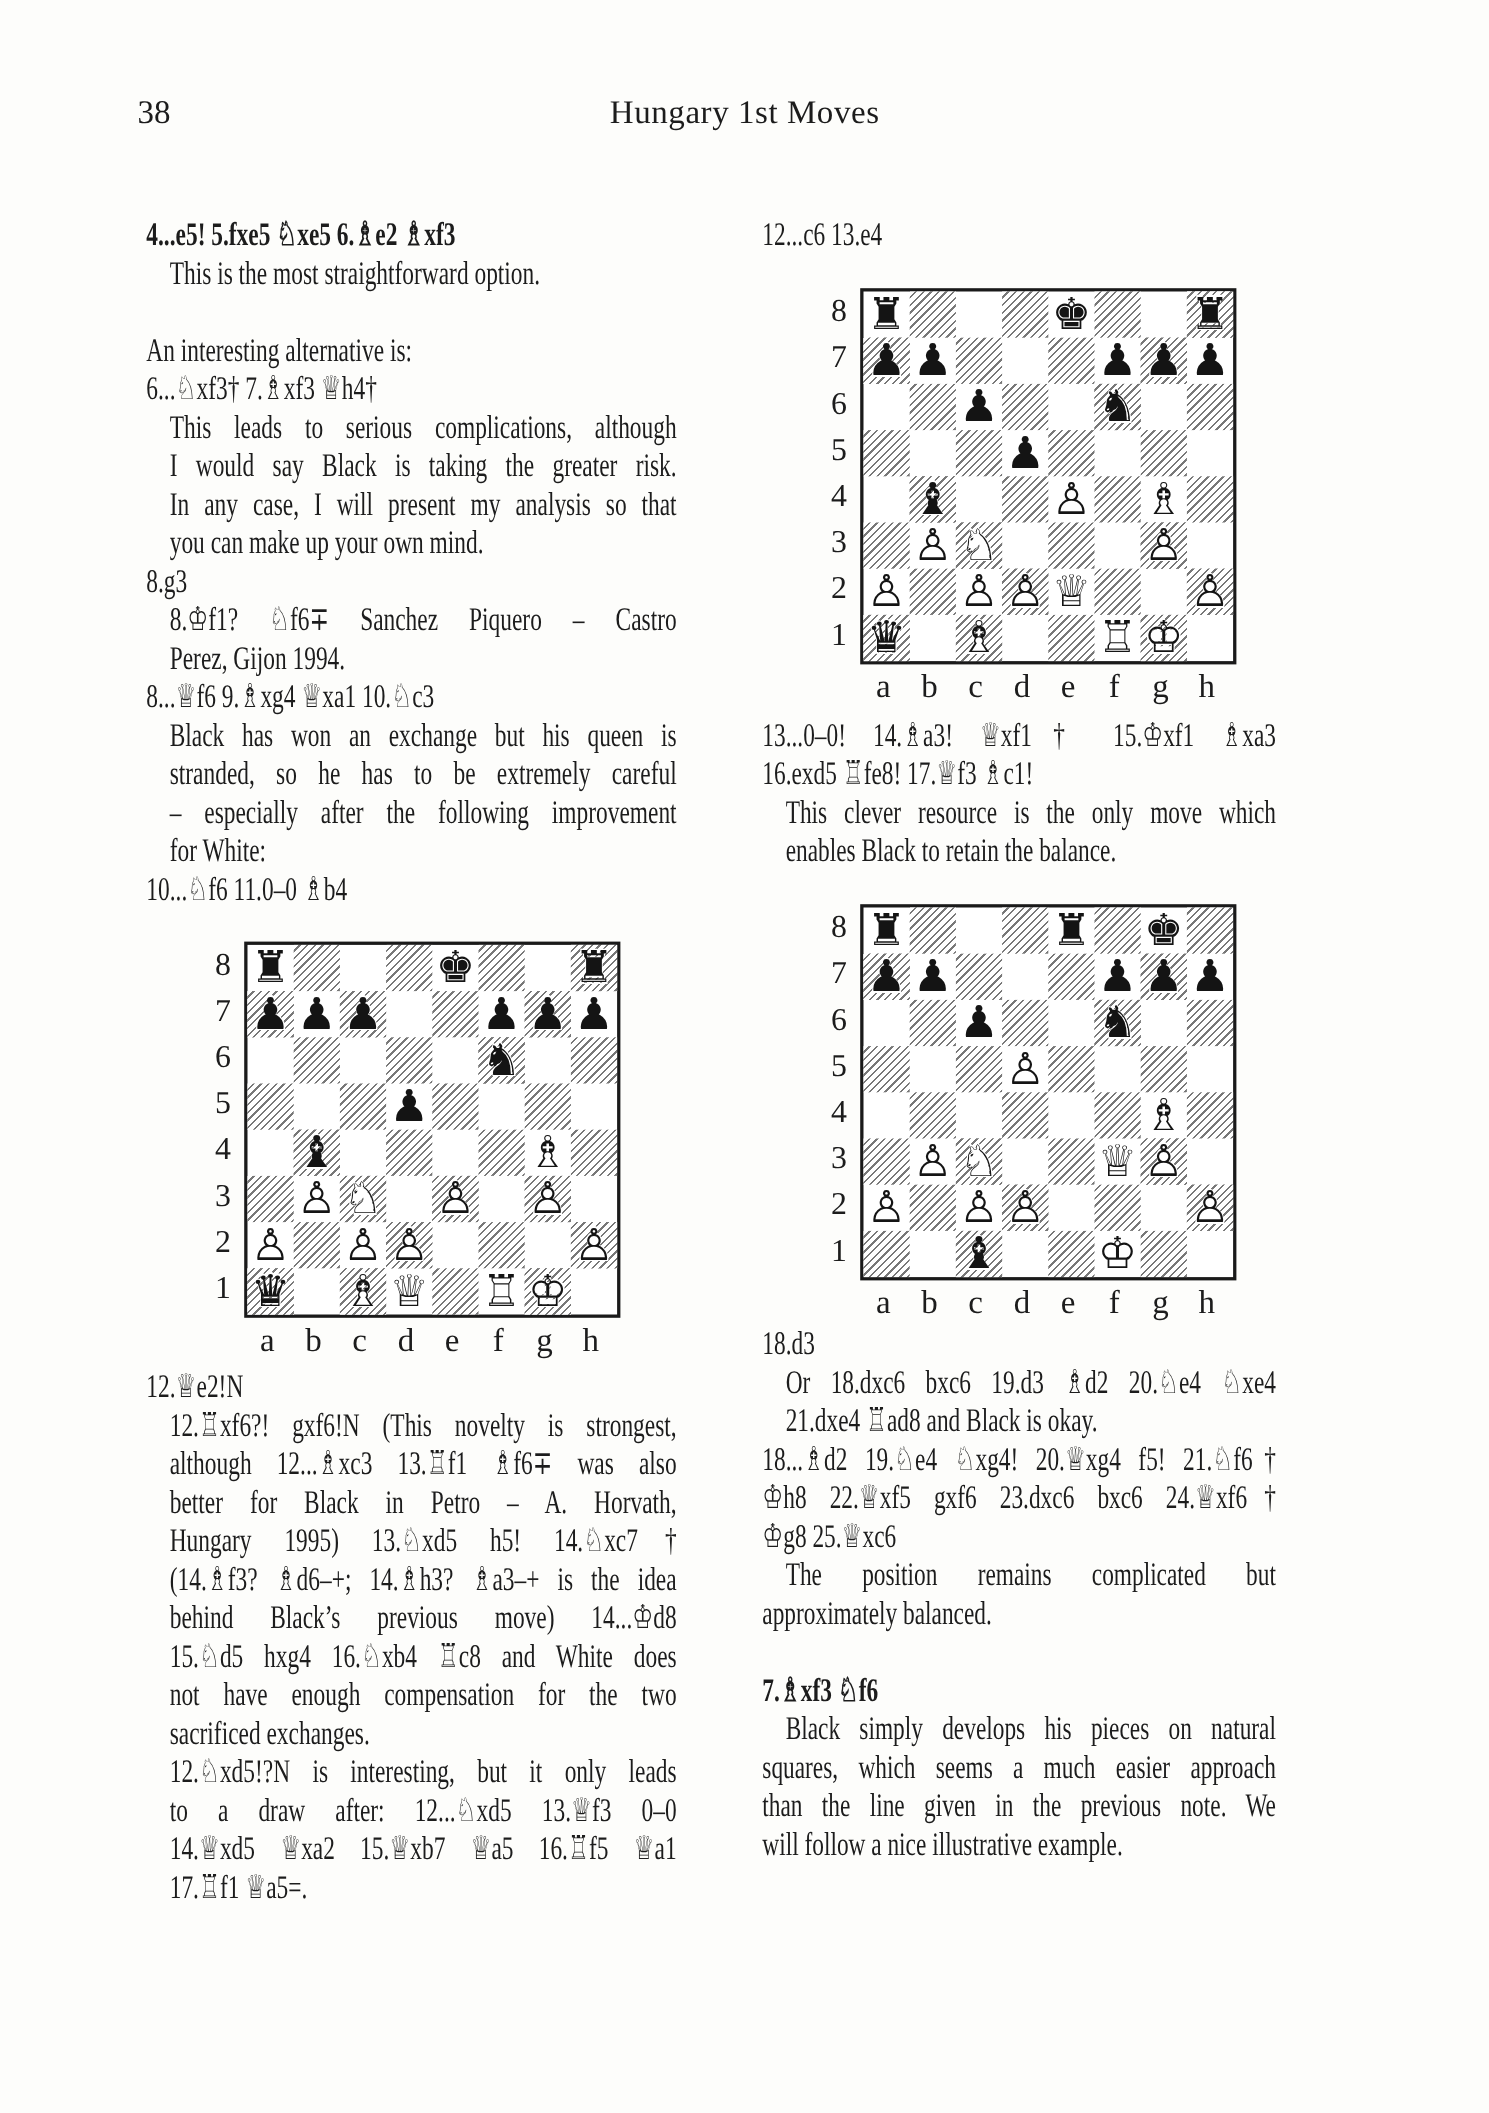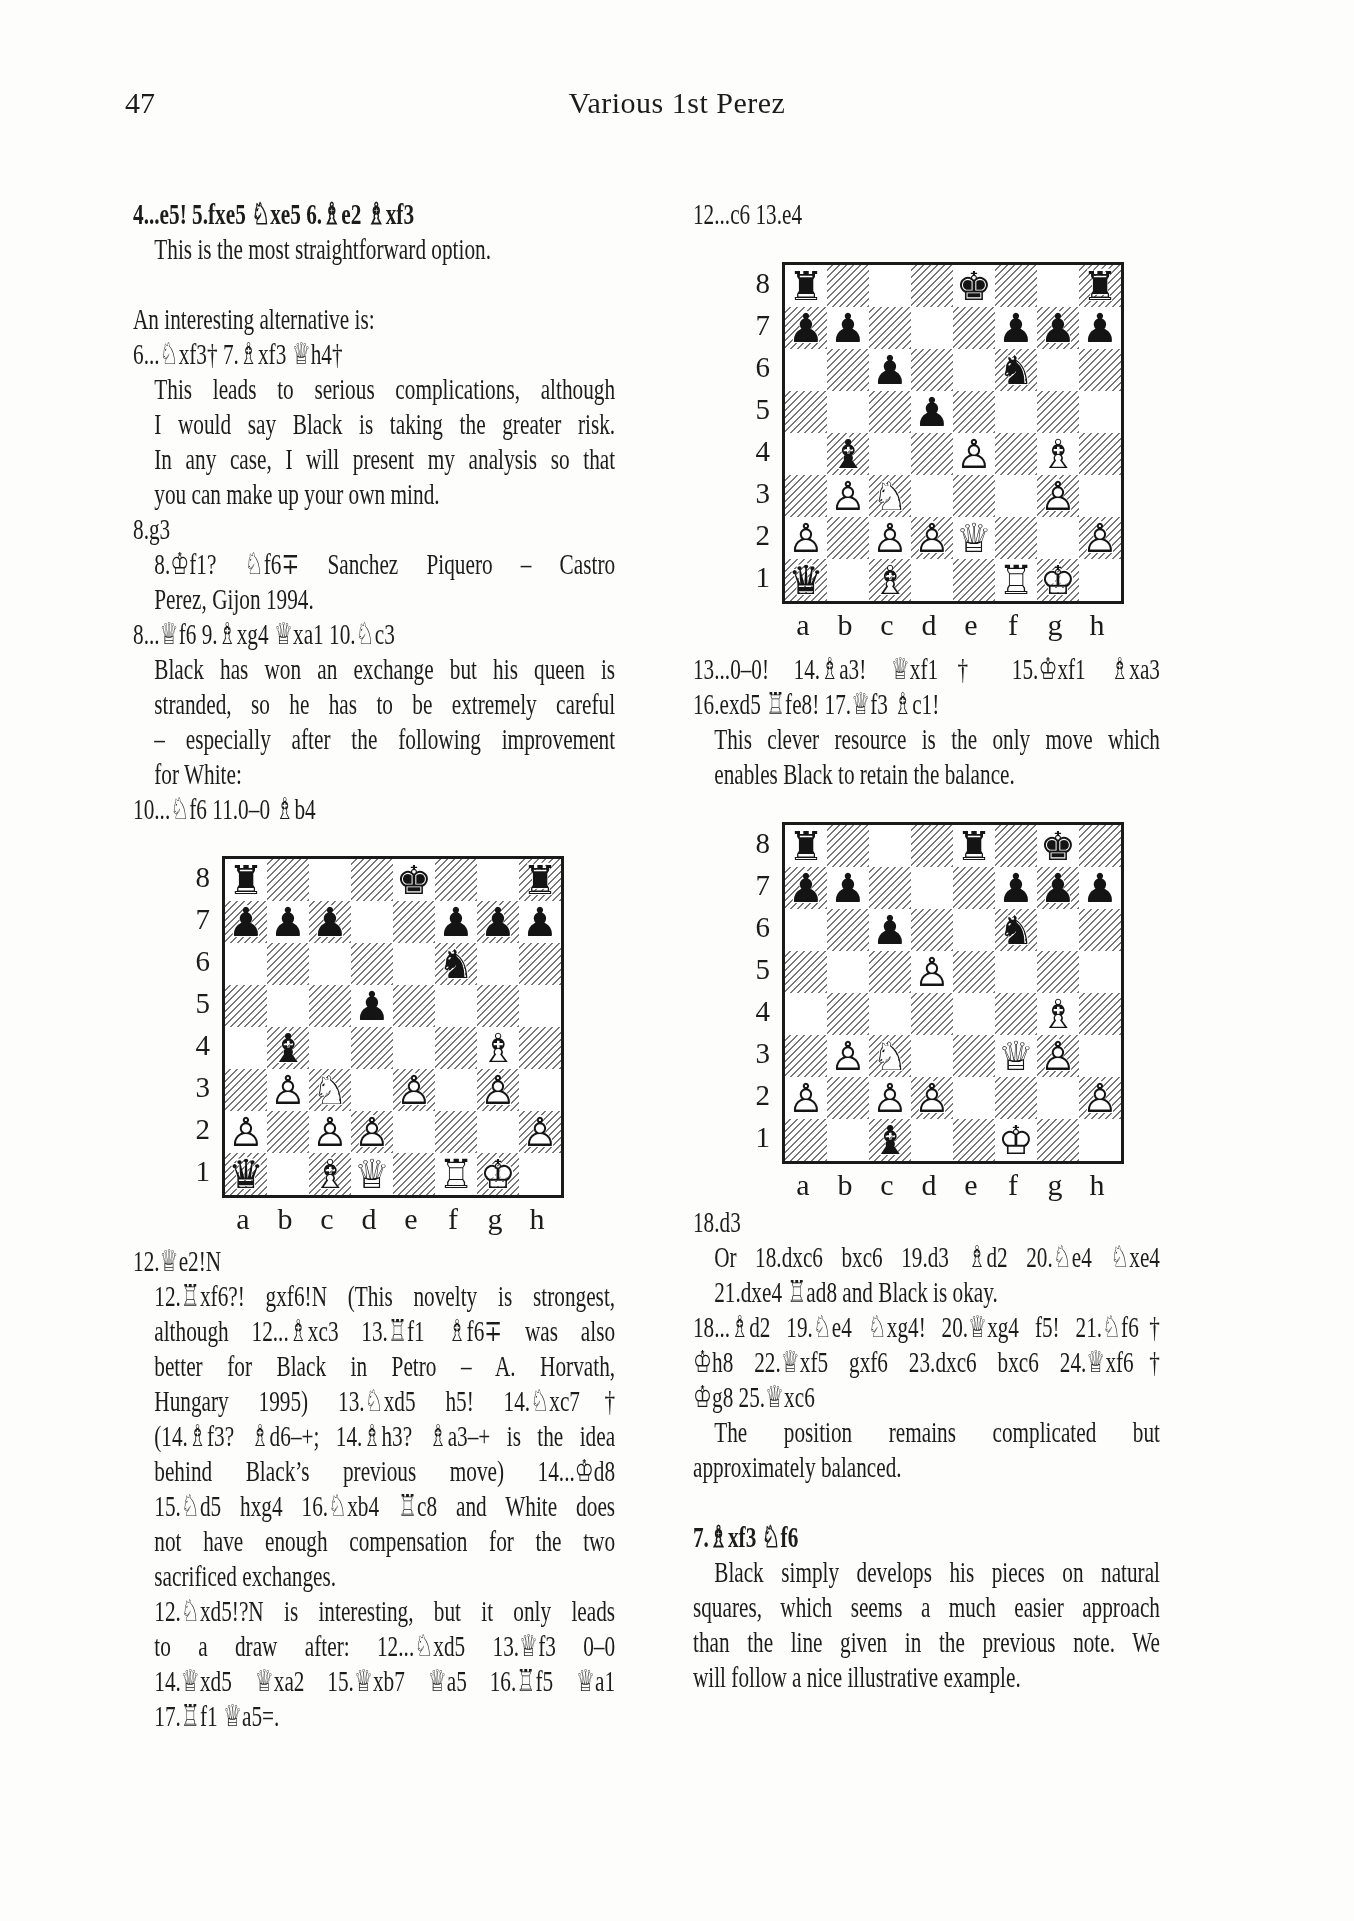--- a/index.html
+++ b/index.html
@@ -48,22 +48,22 @@
   .file-label{
     position:absolute;top:346px;width:42px;height:40px;
     display:flex;align-items:flex-start;justify-content:center;
     font-size:30px;color:#1c1c1c;
   }
 </style>
 </head>
 <body>
 
 <div class="page">
-  <div class="pagenum">47</div>
-  <div class="runhead">Various 1st Perez</div>
+  <div class="pagenum">38</div>
+  <div class="runhead">Hungary 1st Moves</div>
 
   <div class="col col-left" id="col-left">
       <div class="para bold">
         <div class="line f">4...e5! 5.fxe5 ♘xe5 6.♗e2 ♗xf3</div>
       </div>
       <div class="para indent">
         <div class="line f">This is the most straightforward option.</div>
       </div>
       <div class="gap"></div>
       <div class="para flush">

